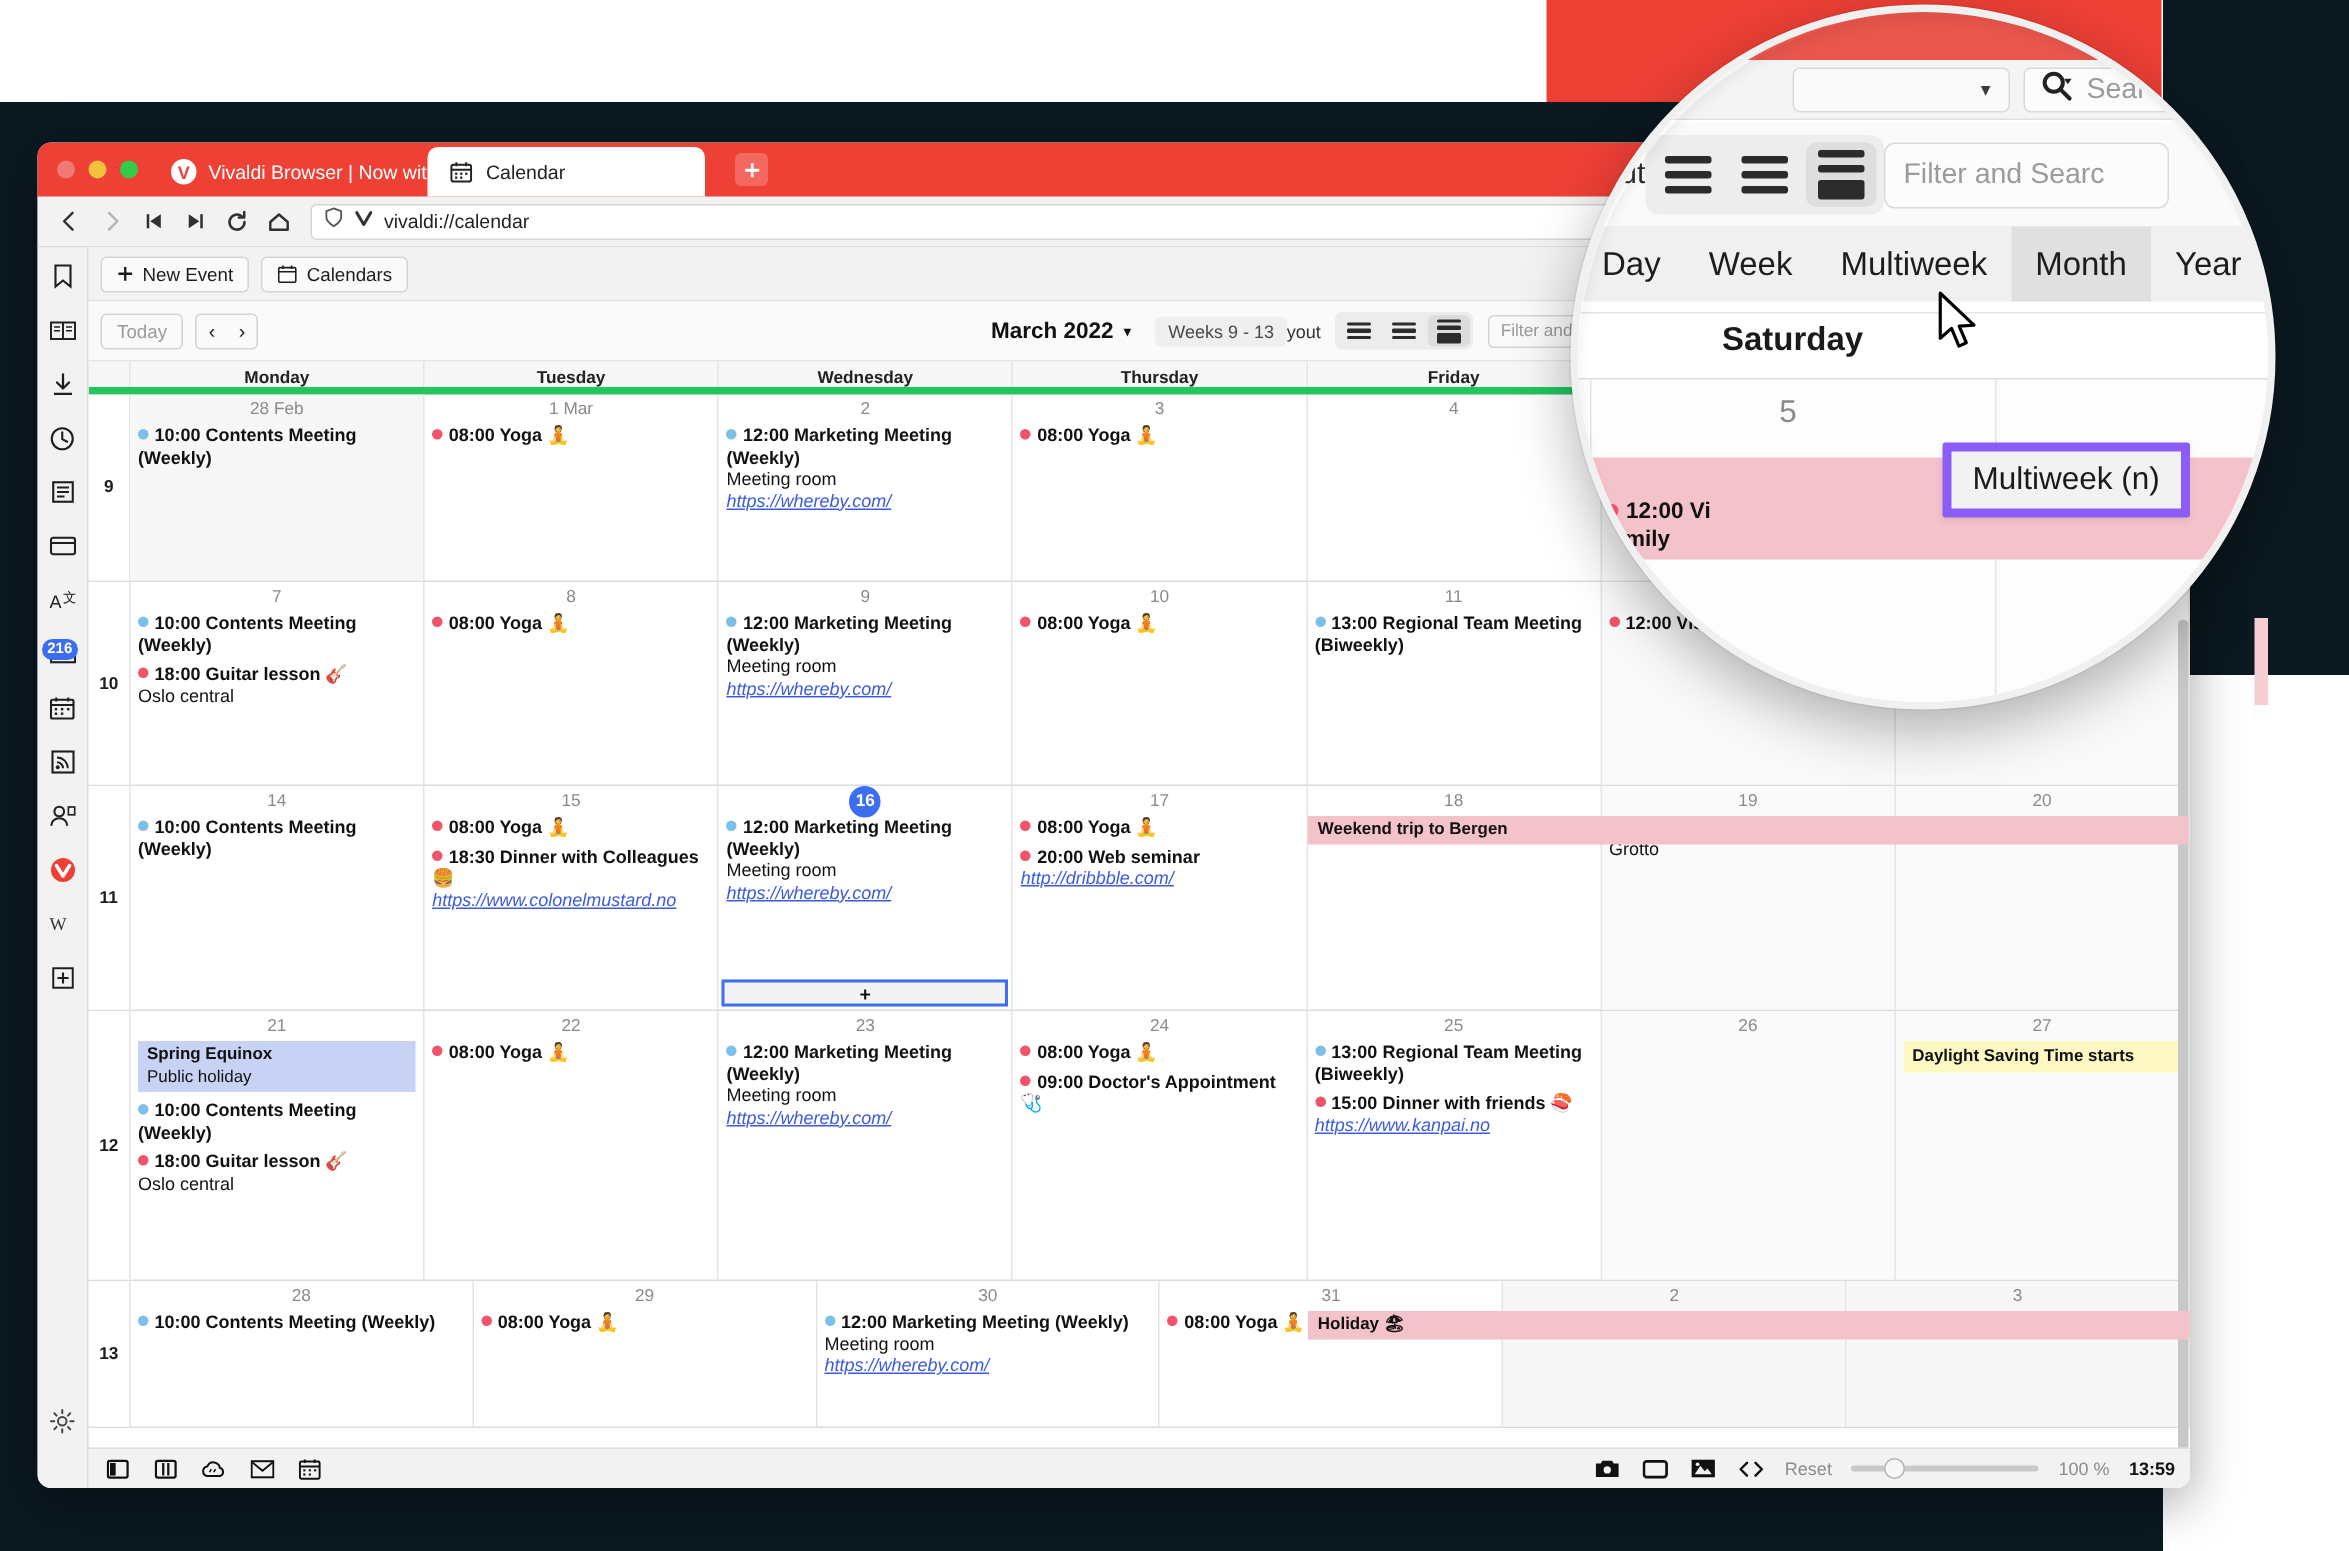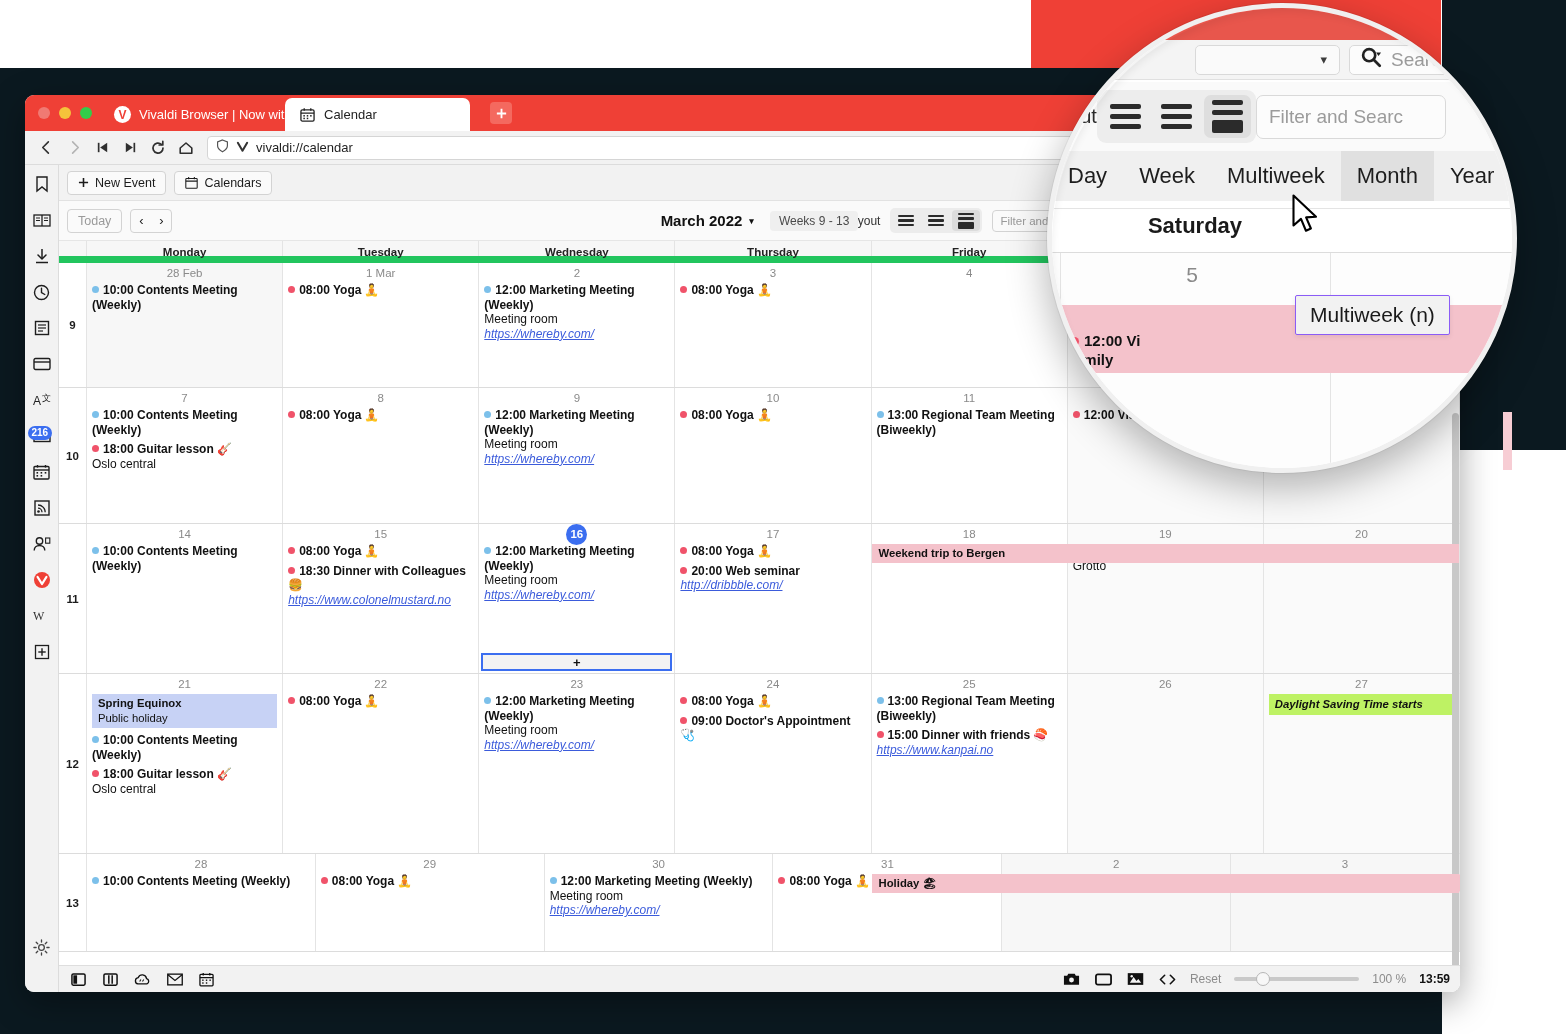--- a/index.html
+++ b/index.html
@@ -113,21 +113,21 @@
   .bar3 { width: 16px; height: 2.5px; background: #2b2b2b; border-radius: 1px; }
   .blk { width: 16px; height: 7px; background: #2b2b2b; border-radius: 1px; }
   .filterbox { width: 150px; height: 22px; background: #fafafa; border: 1px solid #d3d3d3;
                border-radius: 4px; font-size: 11.5px; color: #9a9a9a; display: flex;
                align-items: center; padding: 0 7px; }
   .viewtabs { display: flex; background: #f0f0f0; height: 25px; align-items: stretch; }
   .viewtabs > div { padding: 0 13px; display: flex; align-items: center; font-size: 12.5px; color: #1d1d1d; }
   .viewtabs > div.on { background: #e0e0e0; }
 
   
-  .dayhead { display: flex; background: #f7f7f7; border-bottom: 7px solid #22c55e; height: 22px; }
+  .dayhead { display: flex; background: #f7f7f7; border-bottom: 5px solid #22c55e; height: 22px; }
   .wk-col { width: 28px; flex: 0 0 28px; border-right: 1px solid #e4e4e4; }
   .dayhead .dh { flex: 1; text-align: center; font-size: 11.5px; color: #222; font-weight: 600;
                  border-right: 1px solid #e4e4e4; line-height: 22px; }
   .grid { flex: 1; display: flex; flex-direction: column; overflow: hidden; position: relative; }
   .wrow { display: flex; border-bottom: 1px solid #dcdcdc; position: relative; }
   .wnum { width: 28px; flex: 0 0 28px; border-right: 1px solid #e4e4e4; display: flex;
           align-items: center; justify-content: center; font-size: 11.5px; font-weight: 700;
           color: #1c1c1c; background: #fff; }
   .daycell { flex: 1; border-right: 1px solid #e4e4e4; padding: 3px 5px 4px; min-width: 0;
              position: relative; }
@@ -140,22 +140,22 @@
                      margin-top: -3px; }
   .ev { font-size: 12px; line-height: 14.5px; color: #111; margin-bottom: 5px; word-wrap: break-word; }
   .ev .bullet { display: inline-block; width: 7px; height: 7px; border-radius: 50%; margin-right: 4px;
                 vertical-align: 1px; }
   .ev .tt { font-weight: 700; }
   .ev .loc { font-weight: 400; display: block; }
   .ev a { color: #3b5bdb; text-decoration: underline; display: block; word-break: break-all; font-weight: 400; font-style: italic; }
   .chip-blue { background: #c7d2f5; font-size: 11.3px; color: #111; padding: 2px 6px; line-height: 15px;
                margin-bottom: 5px; }
   .chip-blue b { font-weight: 700; display: block; }
-  .chip-orange { background: #bef264; font-size: 11.3px; font-weight: 700; color: #111;
-                 padding: 3px 6px; line-height: 15px; font-style: italic; }
+  .chip-orange { background: #fef9c3; font-size: 11.3px; font-weight: 700; color: #111;
+                 padding: 3px 6px; line-height: 15px; }
   
   .spanbar { position: absolute; height: 19px; background: #f4c2cb; font-size: 11.3px;
              font-weight: 700; color: #111; padding: 2px 7px; line-height: 15px; z-index: 3; }
   .spanbar.arrow::after { content: ""; position: absolute; right: -9px; top: 0;
              border-top: 9.5px solid transparent; border-bottom: 9.5px solid transparent;
              border-left: 9px solid #f4c2cb; }
   .addslot { position: absolute; left: 2px; right: 2px; bottom: 2px; height: 18px; background: #f3f3f3;
              border: 2px solid #3b6ef0; display: flex; align-items: center; justify-content: center;
              font-size: 13px; font-weight: 700; color: #111; }
 
@@ -220,21 +220,21 @@
   .lens-vline { position: absolute; top: 0; width: 1px; height: 226px; background: #e4e4e4; }
   .lens-daynum { position: absolute; left: 5px; top: 10px; width: 270px; text-align: center;
                  font-size: 21px; color: #8a8a8a; }
   .lens-pink { position: absolute; left: 0; top: 52px; width: 470px; height: 68px; background: #f4c2cb; }
   .lens-ev { position: absolute; left: 18px; top: 78px; font-size: 15px; line-height: 19px;
              color: #111; font-weight: 700; width: 130px; }
   .lens-ev .bullet { display: inline-block; width: 9px; height: 9px; border-radius: 50%;
                      background: #f0536a; margin-right: 5px; }
   .lens-ev .sub { font-weight: 700; display: block; }
   .lens-tooltip { position: absolute; left: 243px; top: 287px; background: #f2f2f2;
-                  border: 1px solid #8b5cf6; padding: 7px 14px; font-size: 21px; color: #1a1a1a;
+                  border: 6px solid #8b5cf6; padding: 7px 14px; font-size: 21px; color: #1a1a1a;
                   border-radius: 2px; white-space: nowrap; z-index: 6; box-shadow: 0 2px 5px rgba(0,0,0,.08); }
   .lens-cursor { position: absolute; left: 240px; top: 186px; z-index: 7; }
 
   .lens-hl-top { position: absolute; left: 0; top: 0; width: 470px; height: 470px; border-radius: 50%;
                  pointer-events: none;
                  box-shadow: inset 0 3px 9px rgba(0,0,0,.07); }
 </style>
 </head>
 <body>
 

